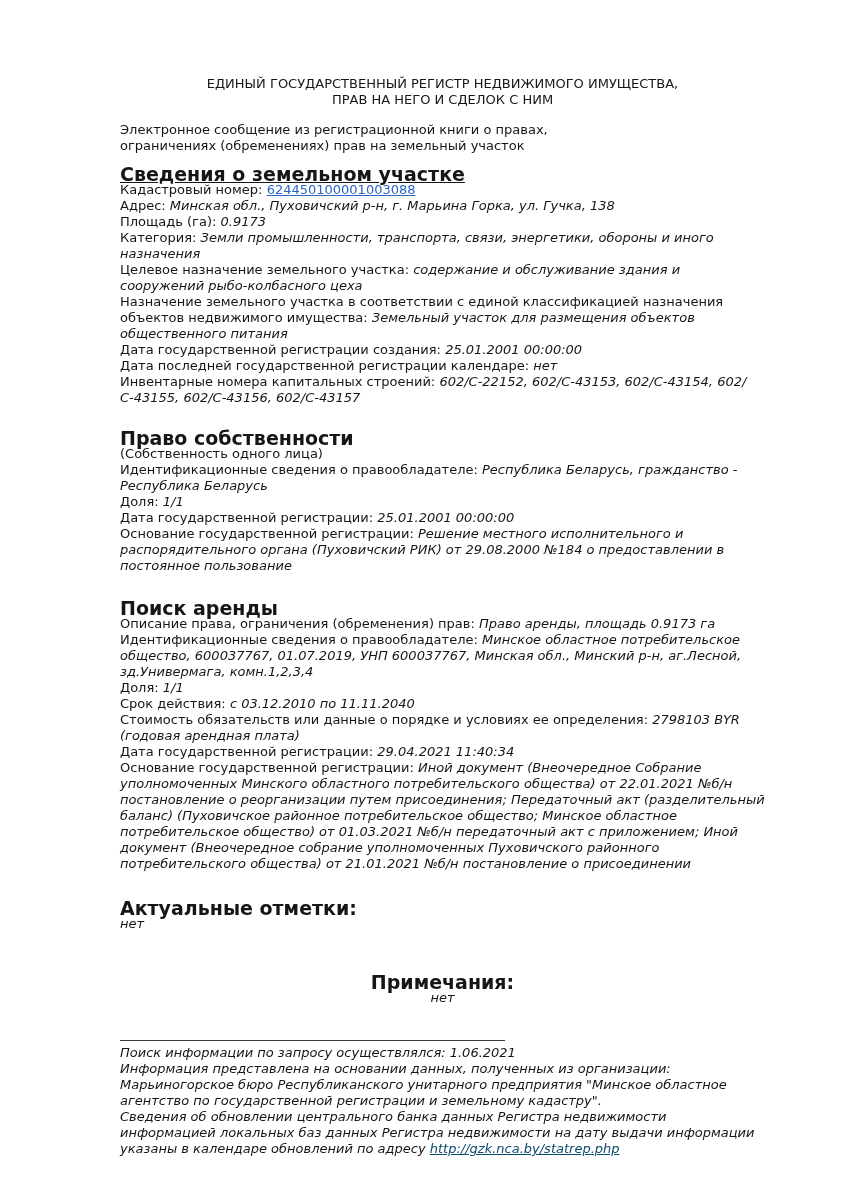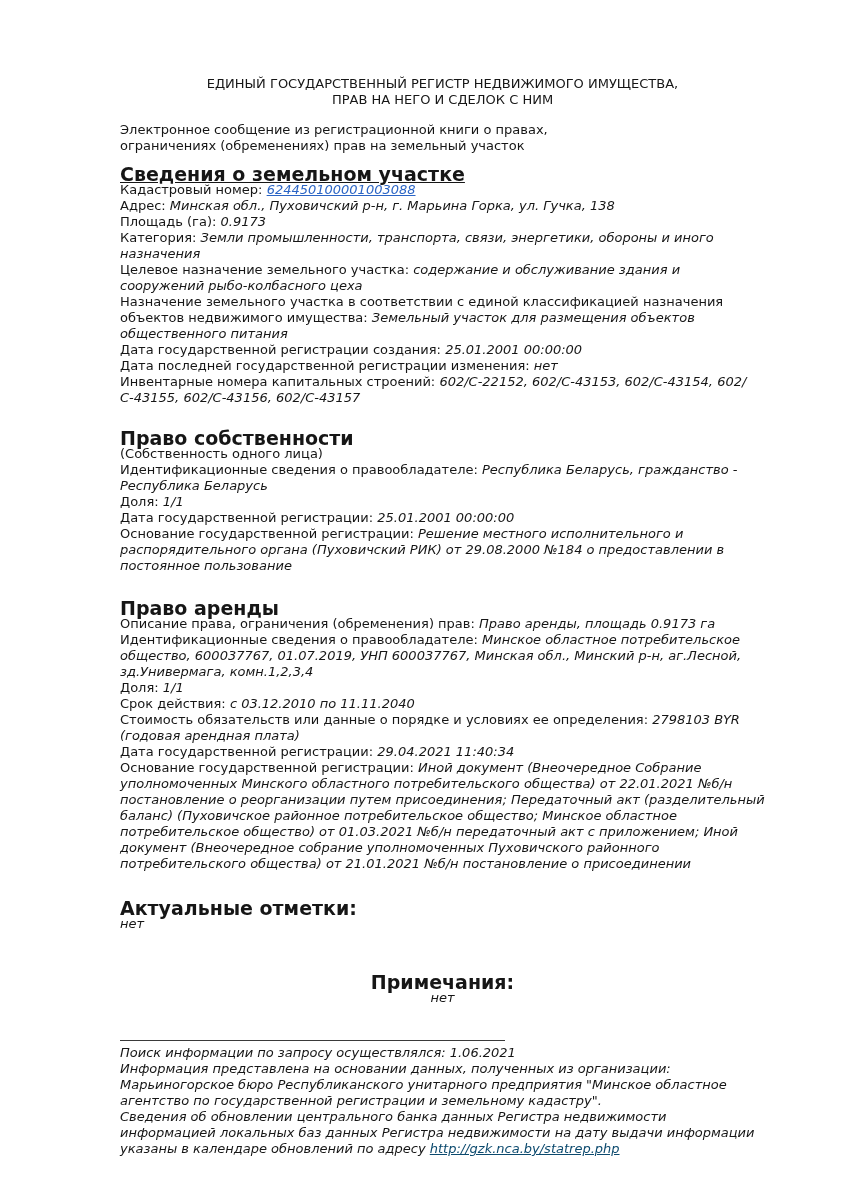--- a/index.html
+++ b/index.html
@@ -14,21 +14,21 @@
   }
   .page { padding: 76px 84px 40px 120px; }
   .doc-title { text-align: center; margin-bottom: 14px; }
   .doc-subtitle { text-align: left; margin-bottom: 12px; }
   .sec-h { font-size: 19px; font-weight: 700; }
   .sec-h.u { text-decoration: underline; }
   .row, .sub { margin: 0; }
   .lbl { font-style: normal; }
   .val { font-style: italic; }
   .val-only { font-style: italic; }
-  .link { font-style: italic; text-decoration: underline; cursor: pointer; margin-top: 22px; }
+  .link { text-decoration: underline; cursor: pointer; margin-top: 22px; }
   .block-own { margin-top: 24px; }
   .block-lease { margin-top: 26px; }
   .block-marks { margin-top: 28px; }
   .block-notes { margin-top: 42px; text-align: center; }
   .footer { margin-top: 34px; }
   .footer .f-row, .footer .f-row span { font-style: italic; }
   .divider {
     width: 385px;
     border-top: 1px solid #3a3a3a;
     margin: 0 0 4px 0;
@@ -73,21 +73,21 @@
     </p>
     <p class="row">
       <span class="lbl">Назначение земельного участка в соответствии с единой классификацией назначения объектов недвижимого имущества:</span>
       <span class="val">Земельный участок для размещения объектов общественного питания</span>
     </p>
     <p class="row">
       <span class="lbl">Дата государственной регистрации создания:</span>
       <span class="val">25.01.2001 00:00:00</span>
     </p>
     <p class="row">
-      <span class="lbl">Дата последней государственной регистрации изменения:</span>
+      <span class="lbl">Дата последней государственной регистрации календаре:</span>
       <span class="val">нет</span>
     </p>
     <p class="row">
       <span class="lbl">Инвентарные номера капитальных строений:</span>
       <span class="val">602/С-22152, 602/С-43153, 602/С-43154, 602/С-43155, 602/С-43156, 602/С-43157</span>
     </p>
   </section>
 
   <section class="block-own">
     <h2 class="sec-h">Право собственности</h2>
@@ -104,21 +104,21 @@
       <span class="lbl">Дата государственной регистрации:</span>
       <span class="val">25.01.2001 00:00:00</span>
     </p>
     <p class="row">
       <span class="lbl">Основание государственной регистрации:</span>
       <span class="val">Решение местного исполнительного и распорядительного органа (Пуховичский РИК) от 29.08.2000 №184 о предоставлении в постоянное пользование</span>
     </p>
   </section>
 
   <section class="block-lease">
-    <h2 class="sec-h">Право аренды</h2>
+    <h2 class="sec-h">Поиск аренды</h2>
     <p class="row">
       <span class="lbl">Описание права, ограничения (обременения) прав:</span>
       <span class="val">Право аренды, площадь 0.9173 га</span>
     </p>
     <p class="row">
       <span class="lbl">Идентификационные сведения о правообладателе:</span>
       <span class="val">Минское областное потребительское общество, 600037767, 01.07.2019, УНП 600037767, Минская обл., Минский р-н, аг.Лесной, зд.Универмага, комн.1,2,3,4</span>
     </p>
     <p class="row">
       <span class="lbl">Доля:</span>

